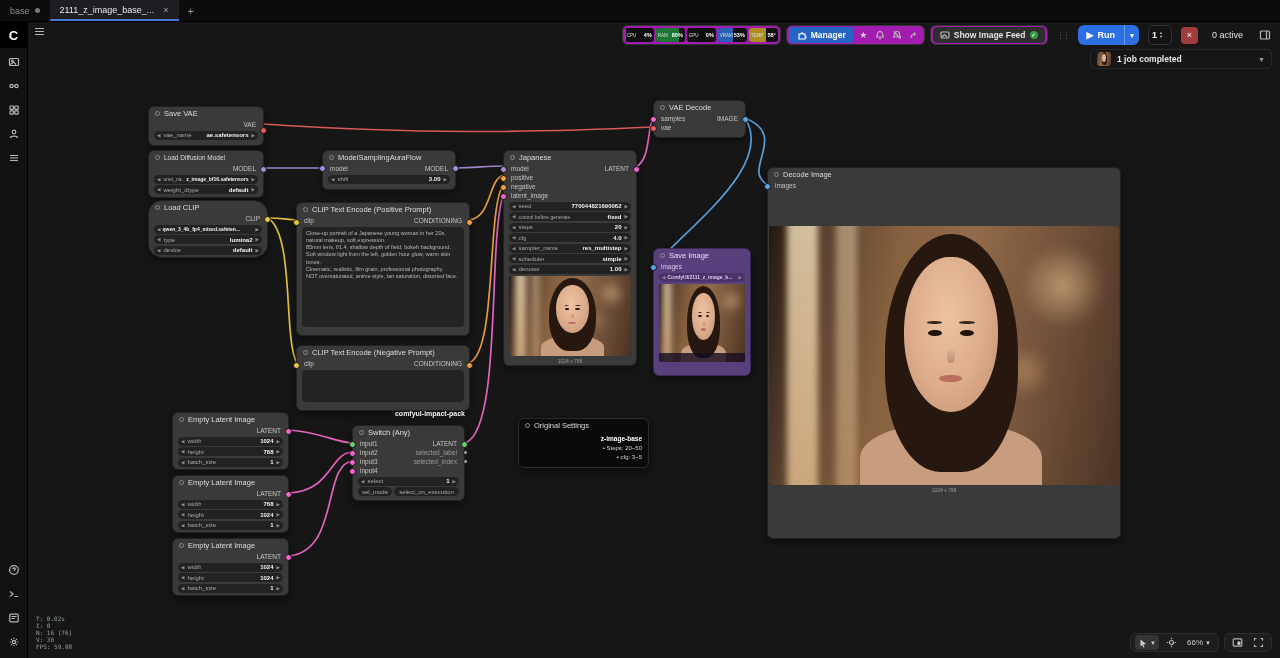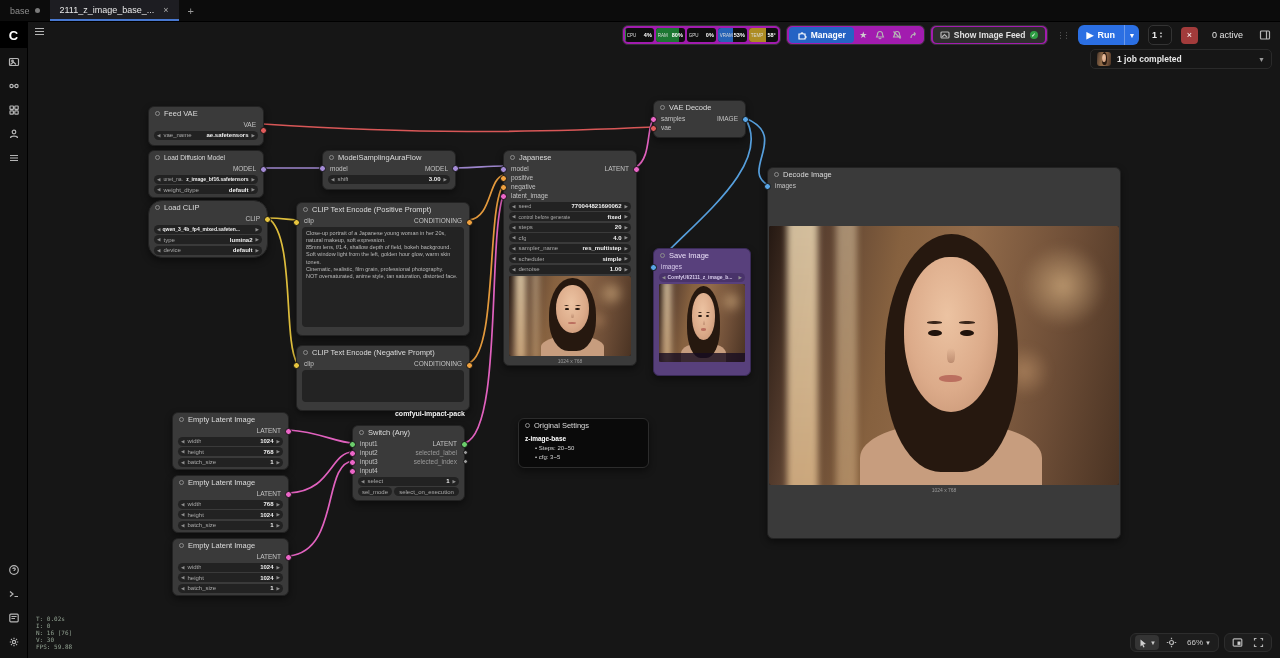--- a/index.html
+++ b/index.html
@@ -325,21 +325,21 @@
       <path d="M745,118 C775,165 690,225 654,266" stroke="#5aa7e8"></path>
       <path d="M289,430 C320,432 337,443 353,443" stroke="#ec66c8"></path>
       <path d="M289,493 C332,491 330,452 353,452" stroke="#ec66c8"></path>
       <path d="M289,556 C340,551 322,463 353,461" stroke="#ec66c8"></path>
     </g>
   </svg>
 
   <div class="node" style="left:148px; top:106px; width:116px; height:40px;">
     <div class="ntitle">
         <span class="cdot"></span>
-      <span>Feed VAE</span>
+      <span>Save VAE</span>
       </div>
     <div class="srow">
         <span></span>
         <span class="sl">VAE</span>
       </div>
     <div class="widget">
         <span class="wa">◀</span>
       <span class="wn">vae_name</span>
       <span class="wv">ae.safetensors</span>
         <span class="wa">▶</span>
@@ -610,21 +610,21 @@
         <div class="p-eye p-el"></div>
           <div class="p-eye p-er"></div>
           <div class="p-nose"></div>
           <div class="p-lips"></div>
         </div>
     </div>
     <div class="ncap">1024 x 768</div>
     <span class="dot" style="left:-4px; top:15px; background:#5aa7e8;"></span>
   </div>
 
-  <div class="node note" style="left:518px; top:418px; width:131px; height:50px;">
+  <div class="node note" style="left:518px; top:418px; width:131px; height:50px;text-align:right;">
     <div class="ntitle">
         <span class="cdot"></span>
       <span>Original Settings</span>
       </div>
     <div class="note-body">
       <div class="note-h">z-image-base</div>
       <div class="note-b">Steps: 20~50</div>
       <div class="note-b">cfg: 3~5</div>
     </div>
   </div>

